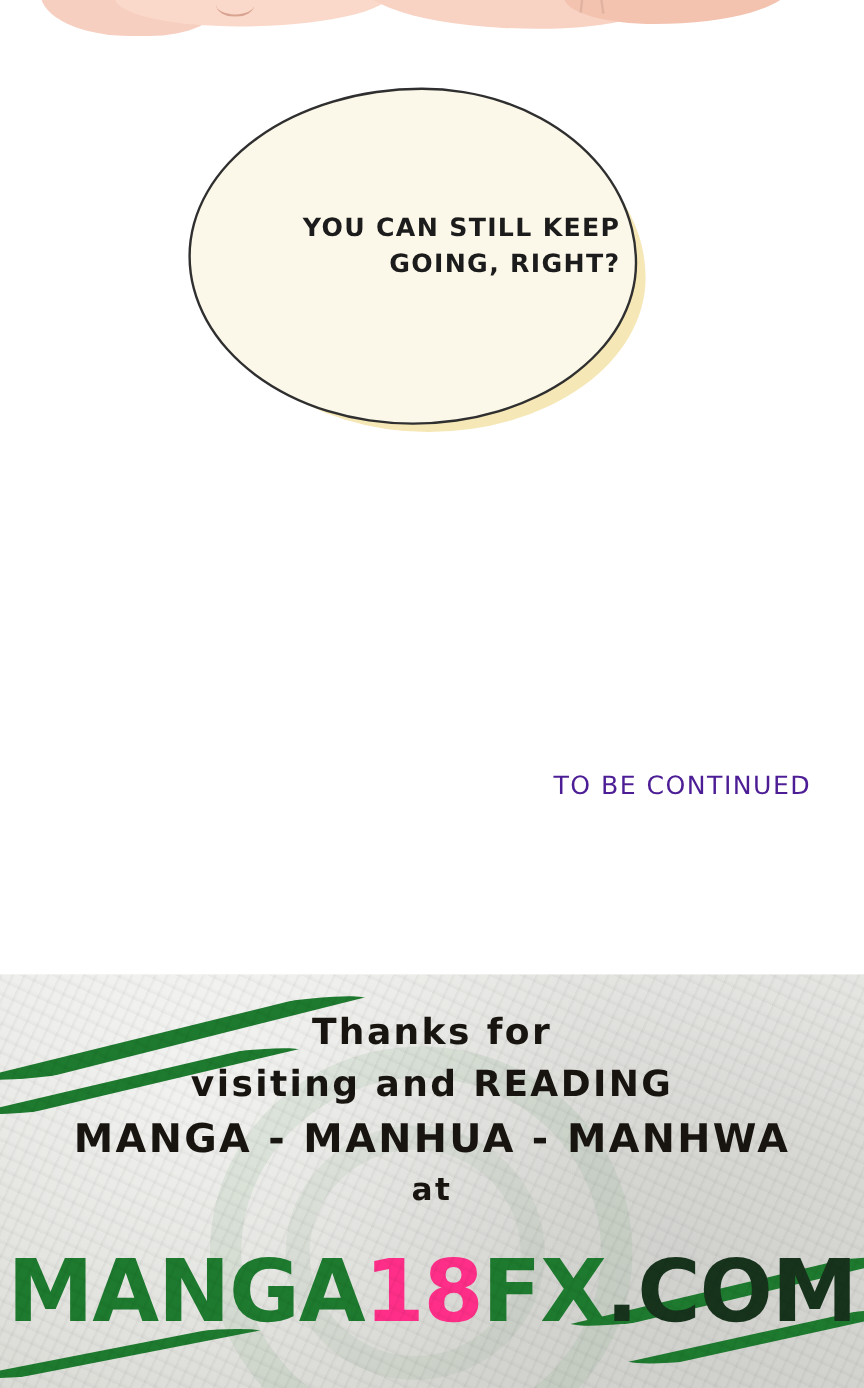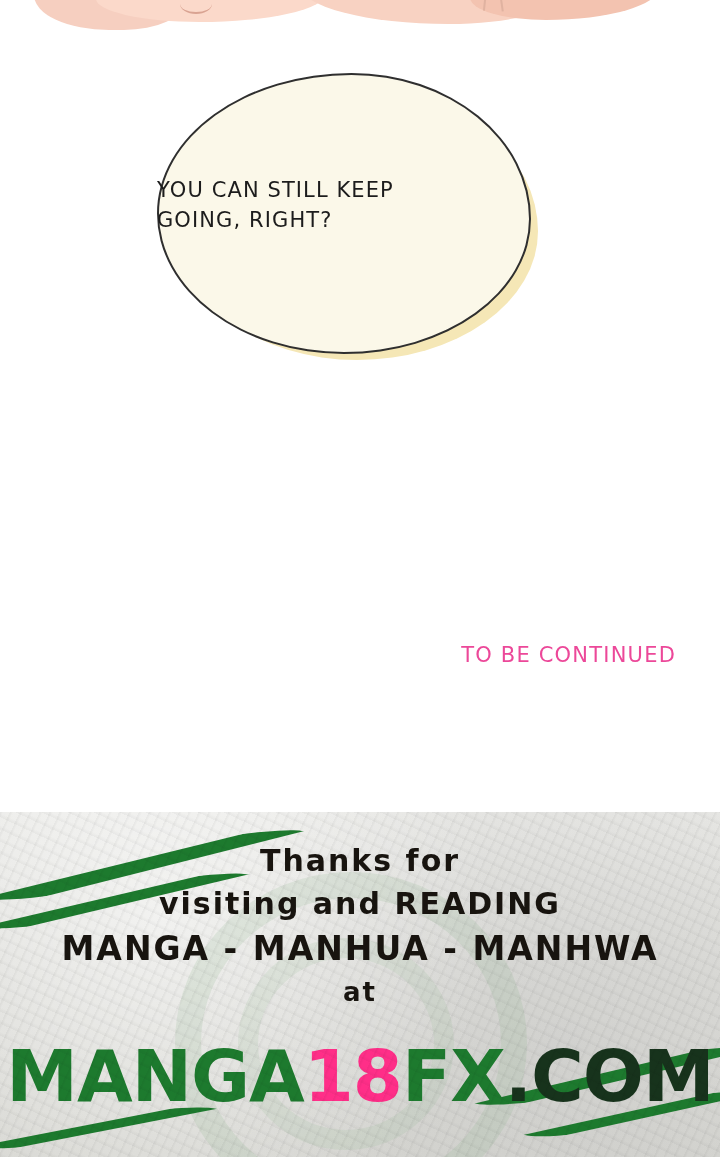--- a/index.html
+++ b/index.html
@@ -85,40 +85,40 @@
   .bubble {
     position: absolute;
     left: 157px; top: 73px;
     width: 370px; height: 277px;
     background: #fbf8e9;
     border: 2px solid #2f2f2f;
     border-radius: 52% 48% 50% 50% / 50% 52% 48% 50%;
   }
   .bubble-text {
     position: absolute;
-    left: 157px; top: 175px;
+    left: 147px; top: 175px;
     width: 370px;
-    text-align: left;
+    text-align: right;
     font-family: "DejaVu Sans", sans-serif;
     font-size: 21px;
-    font-weight: 400;
+    font-weight: 700;
     letter-spacing: 1.1px;
     line-height: 30px;
     color: #1c1c1c;
     white-space: pre-line;
   }
 
   
   .to-be-continued {
     position: absolute;
     right: 44px; top: 643px;
     font-family: "DejaVu Sans", sans-serif;
     font-size: 21px;
     letter-spacing: 1.2px;
-    color: #ec4899;
+    color: #4c1d95;
   }
 
   
   .footer {
     position: absolute;
     left: 0; top: 812px;
     width: 720px; height: 345px;
     overflow: hidden;
     background:
       radial-gradient(circle at 22% 30%, rgba(255,255,255,0.55) 0%, rgba(255,255,255,0) 55%),

